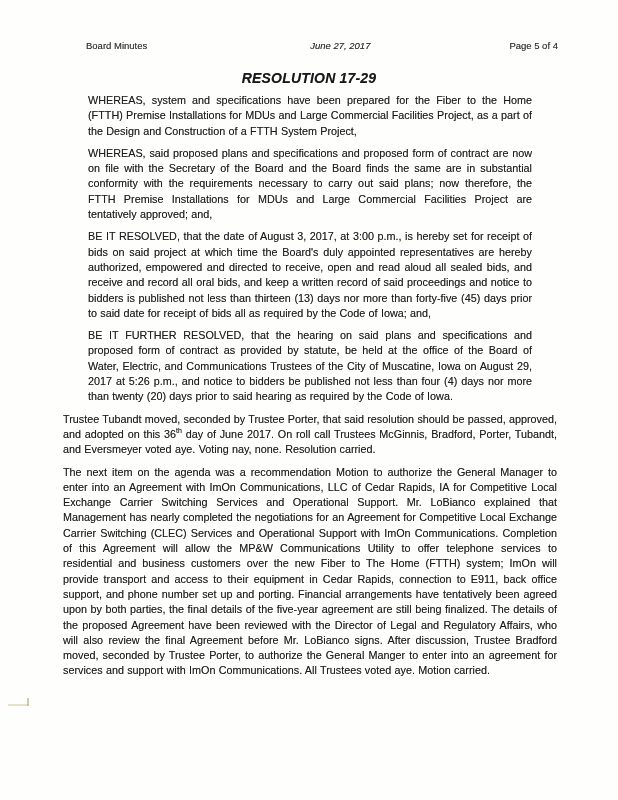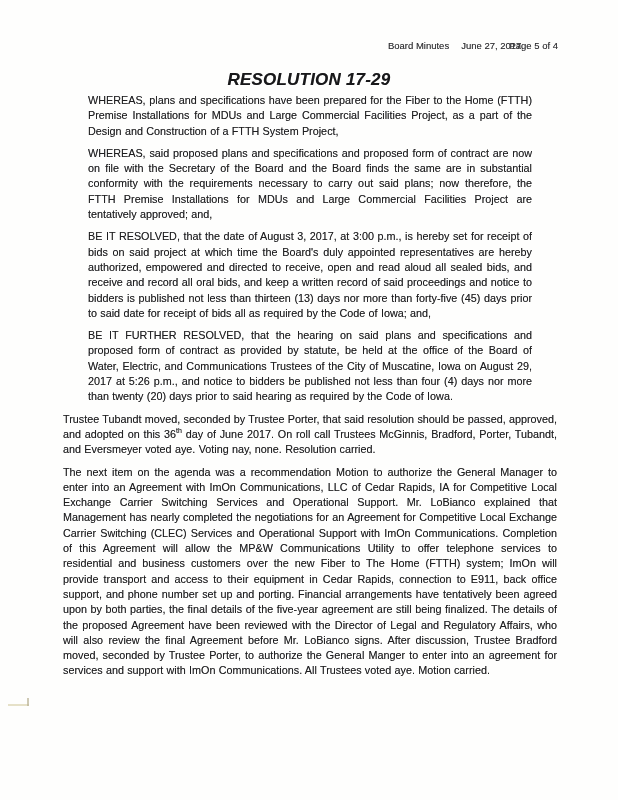--- a/index.html
+++ b/index.html
@@ -16,33 +16,33 @@
     color: #1e1e20;
     overflow: hidden;
     text-shadow: 0 0 0.5px rgba(45,45,48,0.55);
   }
   .doc-header {
     position: absolute;
     top: 40px;
     left: 86px;
     right: 60px;
     display: flex;
-    justify-content: flex-end;
+    justify-content: space-between;
     align-items: baseline;
     font-size: 9.5px;
     color: #333336;
   }
-  .doc-header .hdr-center { transform: translateX(12px); }
+  .doc-header .hdr-center { transform: translateX(12px); font-style: italic; }
   .doc-title {
     position: absolute;
     top: 70px;
     left: 0;
     right: 0;
     text-align: center;
-    font-size: 17px;
+    font-size: 14px;
     font-weight: bold;
     font-style: italic;
     letter-spacing: 0.2px;
     color: #18181a;
   }
   .content {
     position: absolute;
     top: 93px;
     left: 0;
     right: 0;
@@ -89,21 +89,21 @@
   <div class="doc-header">
     <span class="hdr-left">Board Minutes</span>
     <span class="hdr-center">June 27, 2017</span>
     <span class="hdr-right">Page 5 of 4</span>
   </div>
 
   <div class="doc-title">RESOLUTION 17-29</div>
 
   <div class="content">
 
-    <p class="para res-para">WHEREAS, plans and specifications have been prepared for the Fiber to the Home (FTTH) Premise Installations for MDUs and Large Commercial Facilities Project, as a part of the Design and Construction of a FTTH System Project,</p>
+    <p class="para res-para">WHEREAS, system and specifications have been prepared for the Fiber to the Home (FTTH) Premise Installations for MDUs and Large Commercial Facilities Project, as a part of the Design and Construction of a FTTH System Project,</p>
 
     <p class="para res-para">WHEREAS, said proposed plans and specifications and proposed form of contract are now on file with the Secretary of the Board and the Board finds the same are in substantial conformity with the requirements necessary to carry out said plans; now therefore, the FTTH Premise Installations for MDUs and Large Commercial Facilities Project are tentatively approved; and,</p>
 
     <p class="para res-para">BE IT RESOLVED, that the date of August 3, 2017, at 3:00 p.m., is hereby set for receipt of bids on said project at which time the Board's duly appointed representatives are hereby authorized, empowered and directed to receive, open and read aloud all sealed bids, and receive and record all oral bids, and keep a written record of said proceedings and notice to bidders is published not less than thirteen (13) days nor more than forty-five (45) days prior to said date for receipt of bids all as required by the Code of Iowa; and,</p>
 
     <p class="para res-para">BE IT FURTHER RESOLVED, that the hearing on said plans and specifications and proposed form of contract as provided by statute, be held at the office of the Board of Water, Electric, and Communications Trustees of the City of Muscatine, Iowa on August 29, 2017 at 5:26 p.m., and notice to bidders be published not less than four (4) days nor more than twenty (20) days prior to said hearing as required by the Code of Iowa.</p>
 
     <p class="para body-para"><span>Trustee Tubandt moved, seconded by Trustee Porter, that said resolution should be passed, approved, and adopted on this 36</span><span class="sup">th</span><span> day of June 2017. On roll call Trustees McGinnis, Bradford, Porter, Tubandt, and Eversmeyer voted aye. Voting nay, none. Resolution carried.</span></p>
 
     <p class="para body-para">The next item on the agenda was a recommendation Motion to authorize the General Manager to enter into an Agreement with ImOn Communications, LLC of Cedar Rapids, IA for Competitive Local Exchange Carrier Switching Services and Operational Support. Mr. LoBianco explained that Management has nearly completed the negotiations for an Agreement for Competitive Local Exchange Carrier Switching (CLEC) Services and Operational Support with ImOn Communications. Completion of this Agreement will allow the MP&amp;W Communications Utility to offer telephone services to residential and business customers over the new Fiber to The Home (FTTH) system; ImOn will provide transport and access to their equipment in Cedar Rapids, connection to E911, back office support, and phone number set up and porting. Financial arrangements have tentatively been agreed upon by both parties, the final details of the five-year agreement are still being finalized. The details of the proposed Agreement have been reviewed with the Director of Legal and Regulatory Affairs, who will also review the final Agreement before Mr. LoBianco signs. After discussion, Trustee Bradford moved, seconded by Trustee Porter, to authorize the General Manger to enter into an agreement for services and support with ImOn Communications. All Trustees voted aye. Motion carried.</p>

